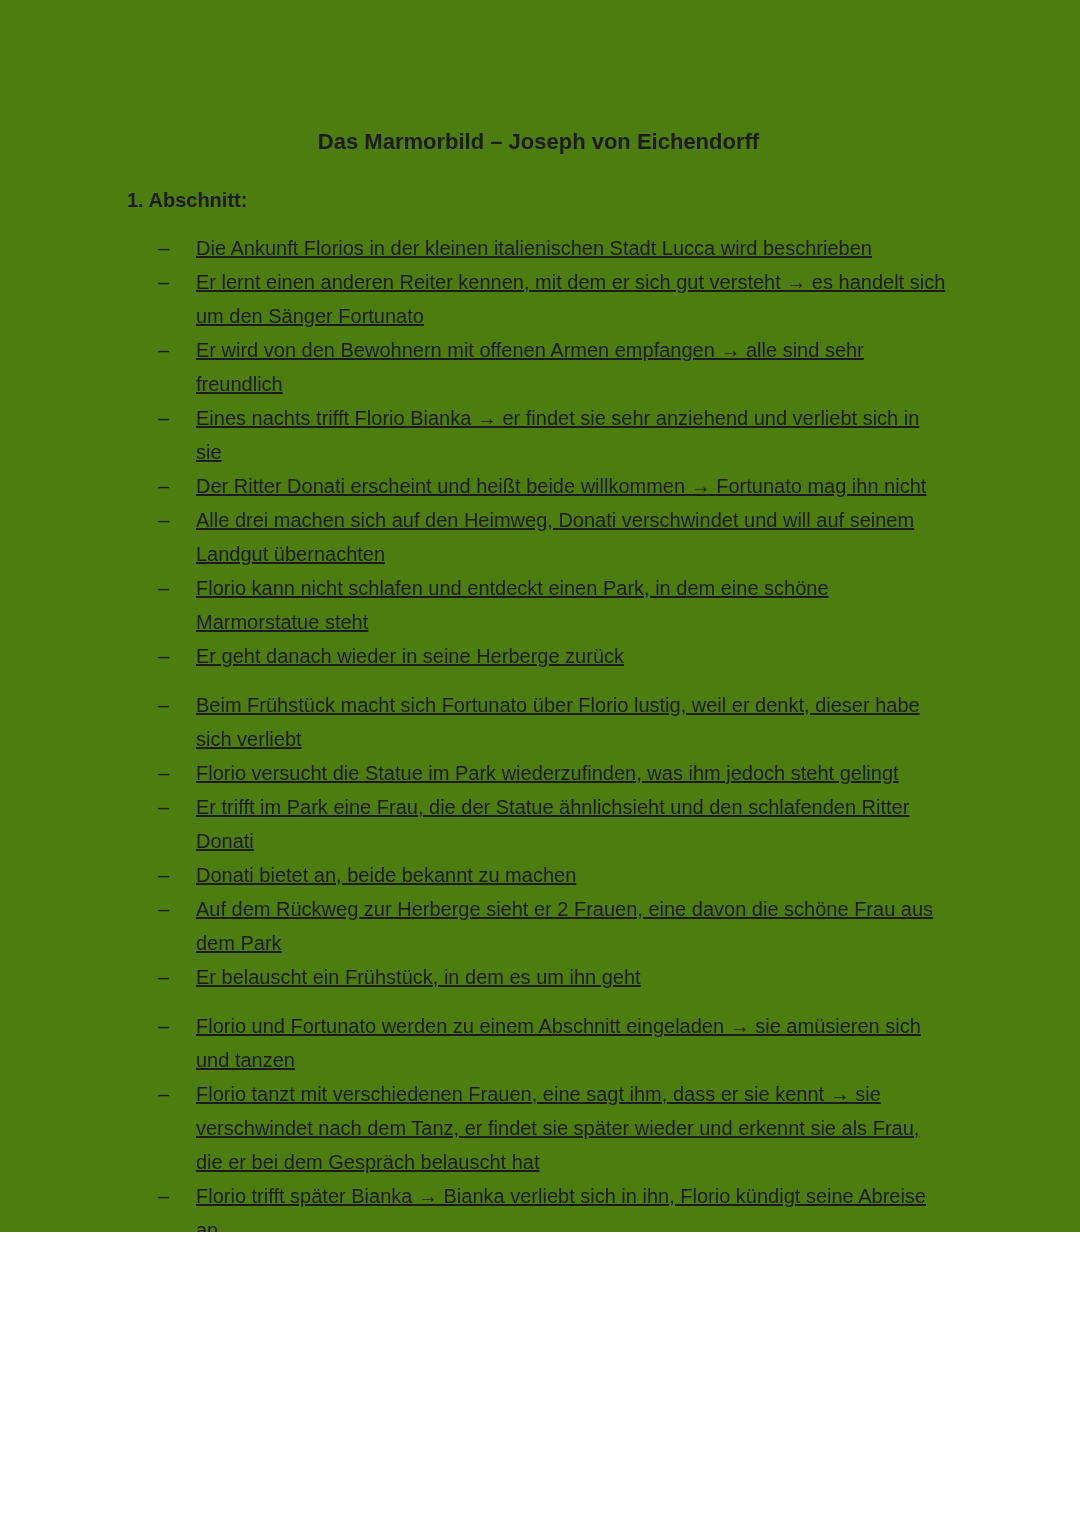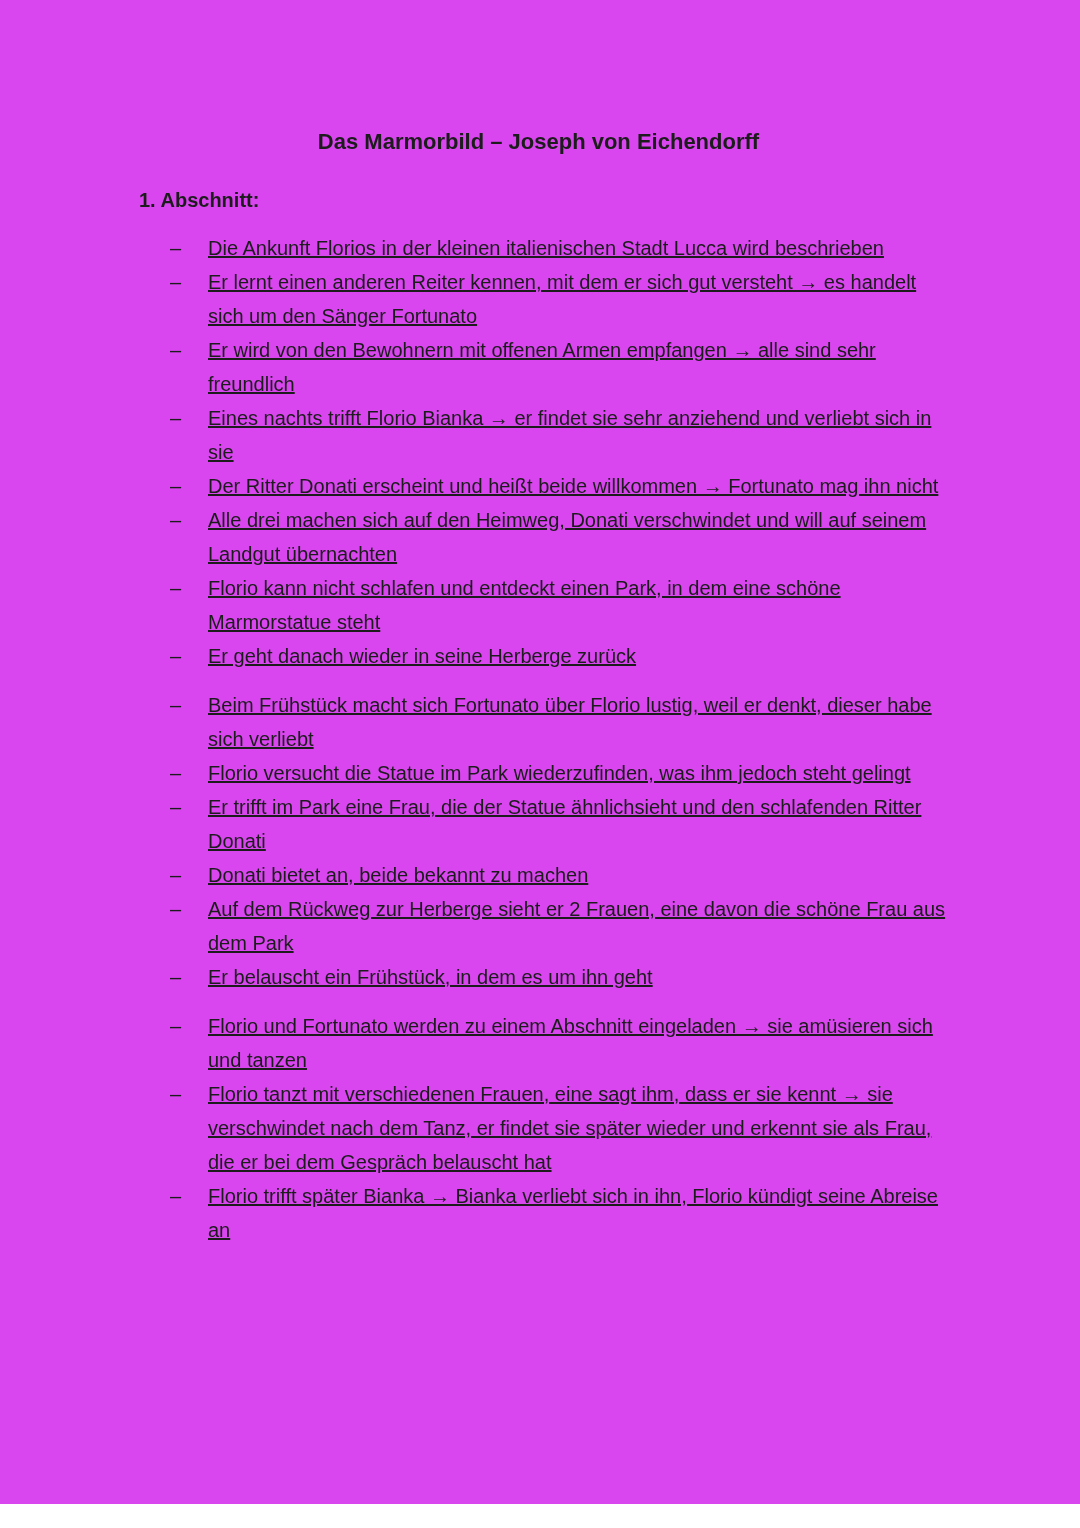--- a/index.html
+++ b/index.html
@@ -9,34 +9,34 @@
   }
   body {
     width: 1080px;
     height: 1528px;
     font-family: "Liberation Sans", sans-serif;
     color: #1c1c1c;
   }
   .page {
     box-sizing: border-box;
     width: 1080px;
-    height: 1504px;
+    height: 1232px;
     padding: 128px 130px 32px 127px;
     overflow: hidden;
-    background: #d946ef;
+    background: #4d7c0f;
   }
   .doc-title {
     font-size: 22px;
     font-weight: 700;
     text-align: center;
     margin: 0 0 27px 0;
     line-height: 28px;
   }
   .section {
-    margin: 0 0 15px 12px;
+    margin: 0 0 15px 0;
   }
   .section-heading {
     font-size: 20px;
     font-weight: 700;
     margin: 0 0 14px 0;
     line-height: 34px;
   }
   ul.bullet-list {
     list-style: none;
     margin: 0;

